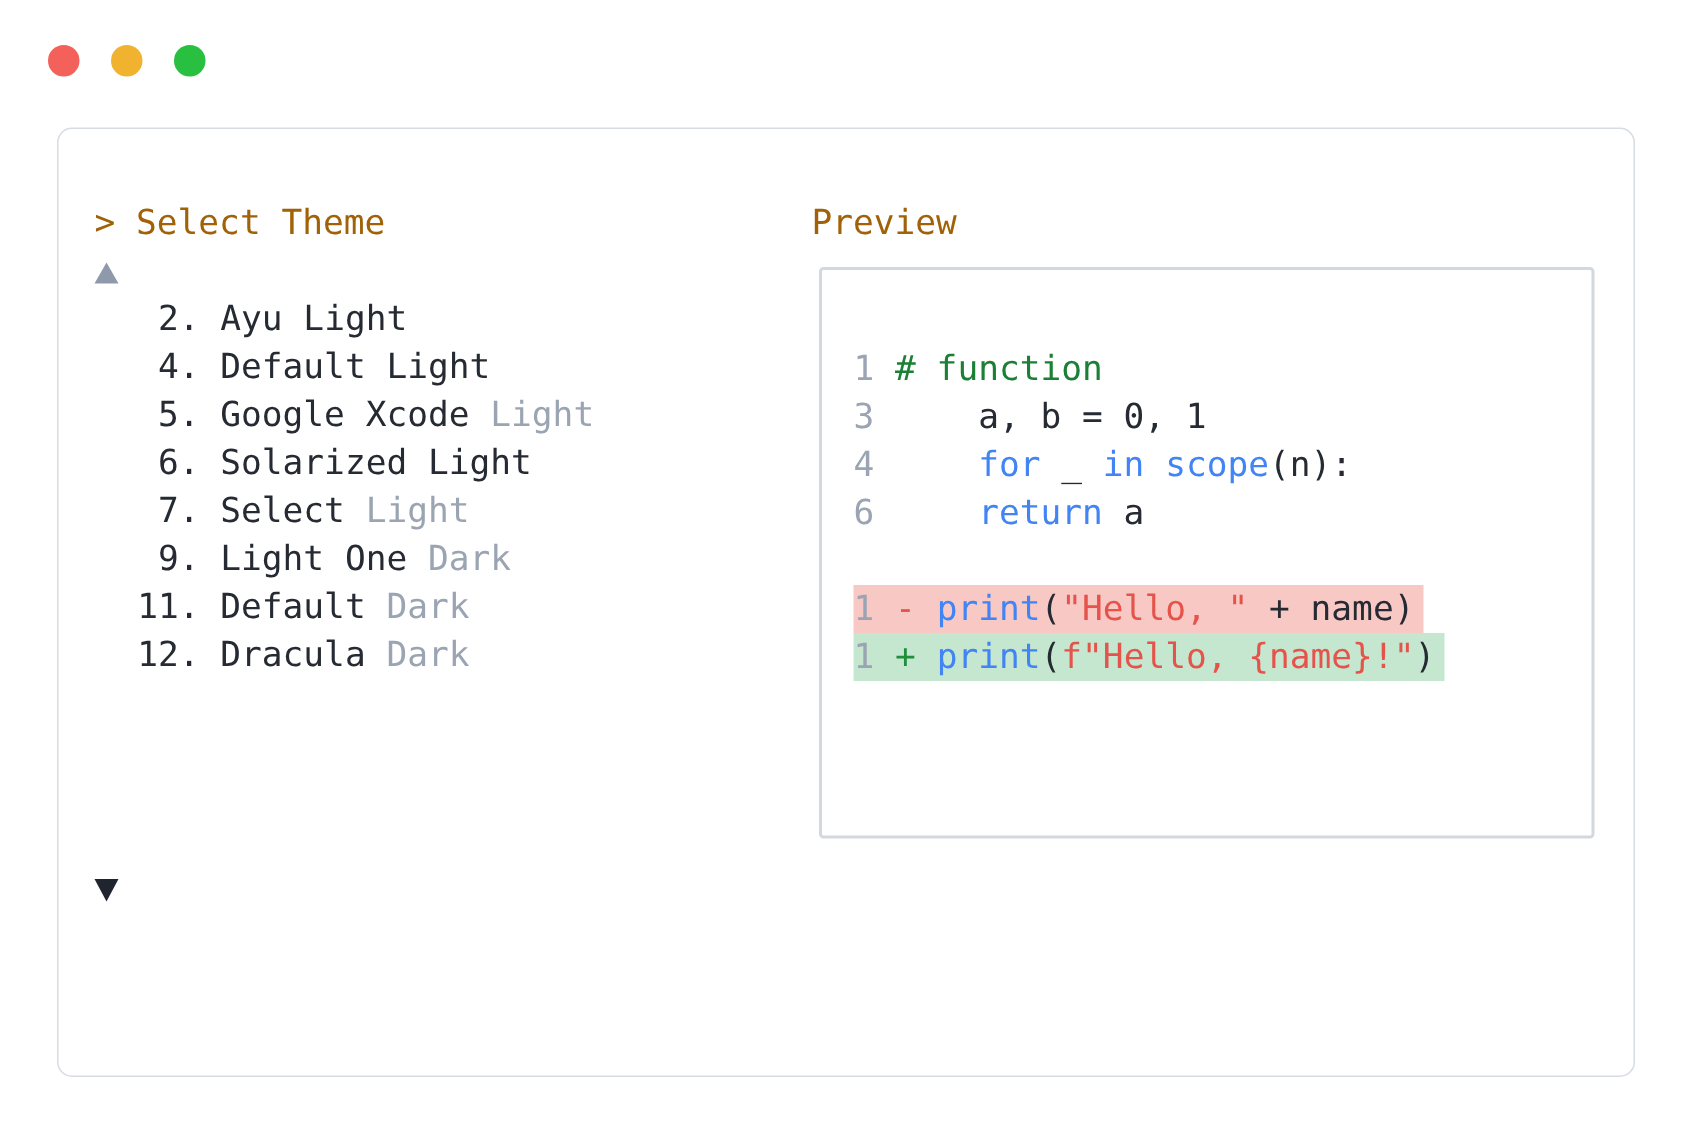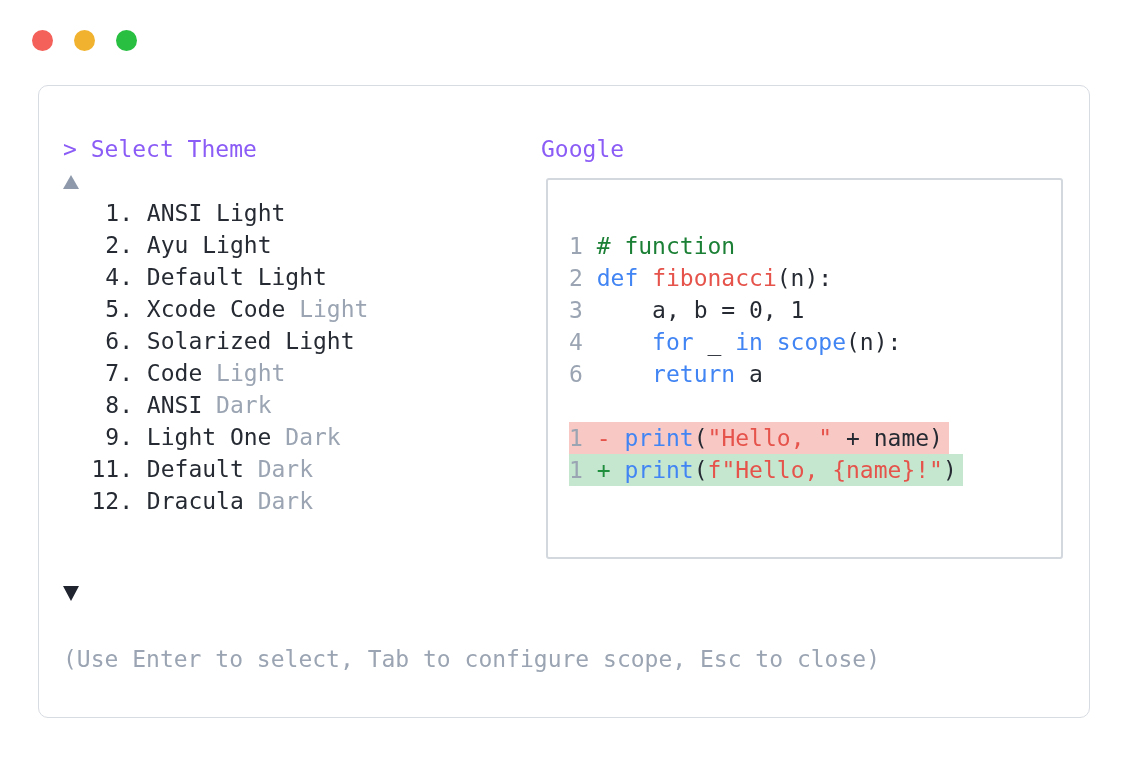--- a/index.html
+++ b/index.html
@@ -5,21 +5,21 @@
   * { margin:0; padding:0; box-sizing:border-box; }
   html,body { width:1129px; height:757px; background:#ffffff; overflow:hidden;
               font-family:"DejaVu Sans Mono","Liberation Mono",monospace; }
 
   .traffic { position:absolute; left:32px; top:30px; display:flex; gap:21px; }
   .dot { width:21px; height:21px; border-radius:50%; }
 
   .panel { position:absolute; left:38px; top:85px; width:1052px; height:633px;
            background:#ffffff; border:1.5px solid #d7dbe2; border-radius:10px; }
 
-  .mono { font-size:23px; line-height:32px; white-space:pre; color:#8b5cf6; }
+  .mono { font-size:23px; line-height:32px; white-space:pre; color:#a16207; }
   .muted { color:#9aa4b2; }
 
   .prompt { position:absolute; left:24px; top:47px; }
   .preview-label { position:absolute; left:502px; top:47px; }
 
   .up-arrow { position:absolute; left:24px; top:89px; width:0; height:0;
               border-left:8px solid transparent; border-right:8px solid transparent;
               border-bottom:14px solid #8e99ab; }
   .down-arrow { position:absolute; left:24px; top:500px; width:0; height:0;
                 border-left:8px solid transparent; border-right:8px solid transparent;
@@ -55,46 +55,42 @@
 <body>
 
 <div class="traffic">
   <div class="dot" style="background: rgb(244, 96, 90);"></div>
   <div class="dot" style="background: rgb(241, 179, 47);"></div>
   <div class="dot" style="background: rgb(41, 191, 65);"></div>
 </div>
 
 <div class="panel">
   <div class="mono prompt">&gt; Select Theme</div>
-  <div class="mono preview-label">Google</div>
+  <div class="mono preview-label">Preview</div>
 
   <div class="up-arrow"></div>
 
   <div class="theme-list">
-      <div class="theme-row"><span class="num">1.</span><span> ANSI</span><span class="variant"> Light</span></div>
       <div class="theme-row"><span class="num">2.</span><span> Ayu</span><span class="variant"> Light</span></div>
       <div class="theme-row"><span class="num">4.</span><span> Default</span><span class="variant"> Light</span></div>
-      <div class="theme-row"><span class="num">5.</span><span> Xcode Code</span><span class="variant vmuted"> Light</span></div>
+      <div class="theme-row"><span class="num">5.</span><span> Google Xcode</span><span class="variant vmuted"> Light</span></div>
       <div class="theme-row"><span class="num">6.</span><span> Solarized</span><span class="variant"> Light</span></div>
-      <div class="theme-row"><span class="num">7.</span><span> Code</span><span class="variant vmuted"> Light</span></div>
-      <div class="theme-row"><span class="num">8.</span><span> ANSI</span><span class="variant vmuted"> Dark</span></div>
+      <div class="theme-row"><span class="num">7.</span><span> Select</span><span class="variant vmuted"> Light</span></div>
       <div class="theme-row"><span class="num">9.</span><span> Light One</span><span class="variant vmuted"> Dark</span></div>
       <div class="theme-row"><span class="num">11.</span><span> Default</span><span class="variant vmuted"> Dark</span></div>
       <div class="theme-row"><span class="num">12.</span><span> Dracula</span><span class="variant vmuted"> Dark</span></div>
     </div>
 
   <div class="down-arrow"></div>
 
   <div class="preview-box">
     <div class="code">
         <div class="code-line"><span class="tk-ln">1</span><span class="tk-d"> </span><span class="tk-c"># function</span></div>
-        <div class="code-line"><span class="tk-ln">2</span><span class="tk-d"> </span><span class="tk-k">def</span><span class="tk-d"> </span><span class="tk-r">fibonacci</span><span class="tk-d">(n):</span></div>
         <div class="code-line"><span class="tk-ln">3</span><span class="tk-d">     a, b = 0, 1</span></div>
         <div class="code-line"><span class="tk-ln">4</span><span class="tk-d">     </span><span class="tk-k">for</span><span class="tk-d"> _ </span><span class="tk-k">in</span><span class="tk-d"> </span><span class="tk-k">scope</span><span class="tk-d">(n):</span></div>
         <div class="code-line"><span class="tk-ln">6</span><span class="tk-d">     </span><span class="tk-k">return</span><span class="tk-d"> a</span></div>
         <div class="code-line"></div>
         <div class="code-line"><span class="hl del"><span class="tk-ln">1</span><span class="tk-d"> </span><span class="tk-del">-</span><span class="tk-d"> </span><span class="tk-k">print</span><span class="tk-d">(</span><span class="tk-r">"Hello, "</span><span class="tk-d"> + name)</span></span></div>
         <div class="code-line"><span class="hl add"><span class="tk-ln">1</span><span class="tk-d"> </span><span class="tk-add">+</span><span class="tk-d"> </span><span class="tk-k">print</span><span class="tk-d">(</span><span class="tk-r">f"Hello, {name}!"</span><span class="tk-d">)</span></span></div>
       </div>
   </div>
 
-  <div class="mono help muted">(Use Enter to select, Tab to configure scope, Esc to close)</div>
 </div>
 
 </body></html>

